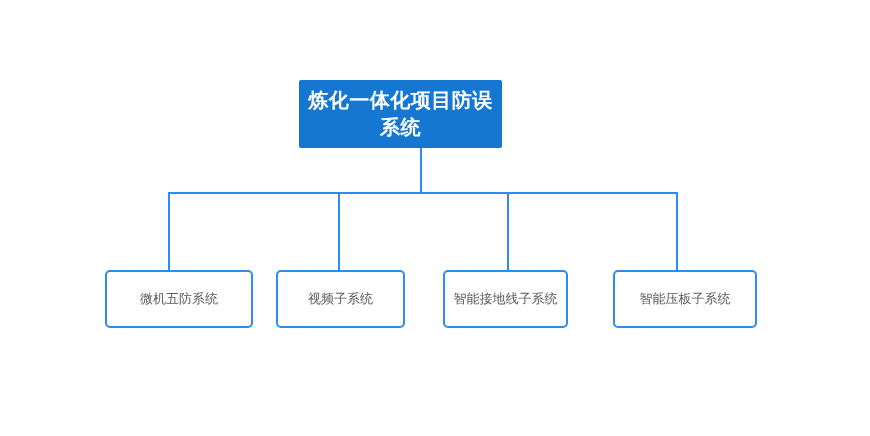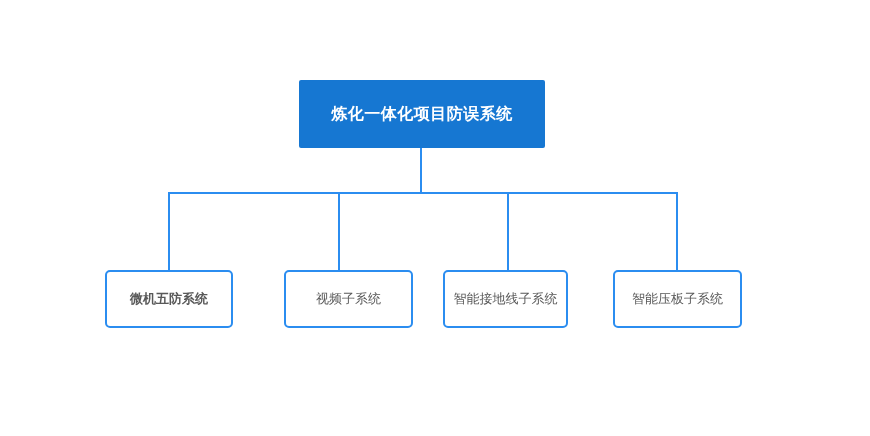--- a/index.html
+++ b/index.html
@@ -19,42 +19,42 @@
     position: absolute;
     box-sizing: border-box;
     display: flex;
     align-items: center;
     justify-content: center;
     text-align: center;
   }
   .root-node {
     left: 299px;
     top: 80px;
-    width: 246px;
+    width: 203px;
     height: 68px;
     background: var(--root-fill, #1677d2);
     color: var(--root-text, #ffffff);
-    font-size: 16px;
+    font-size: 20px;
     font-weight: bold;
     border-radius: 2px;
     letter-spacing: 0.5px;
   }
   .child-node {
     top: 270px;
     height: 58px;
     background: #ffffff;
     border: 2px solid var(--line, #2b8df0);
     border-radius: 5px;
     color: var(--node-text, #595959);
     font-size: 13px;
   }
-  .child-1 { left: 105px; width: 128px; font-weight: bold; }
-  .child-2 { left: 284px; width: 129px; justify-content: center; }
+  .child-1 { left: 105px; width: 148px; }
+  .child-2 { left: 276px; width: 129px; justify-content: center; }
   .child-3 { left: 443px; width: 125px; }
-  .child-4 { left: 613px; width: 129px; }
+  .child-4 { left: 613px; width: 144px; }
   .connector {
     position: absolute;
     background: var(--line, #2b8df0);
   }
   .stem        { left: 420px; top: 148px; width: 2px; height: 46px; }
   .hbar        { left: 168px; top: 192px; width: 510px; height: 2px; }
   .drop        { top: 192px; width: 2px; height: 78px; }
   .drop-1 { left: 168px; }
   .drop-2 { left: 338px; }
   .drop-3 { left: 507px; }

